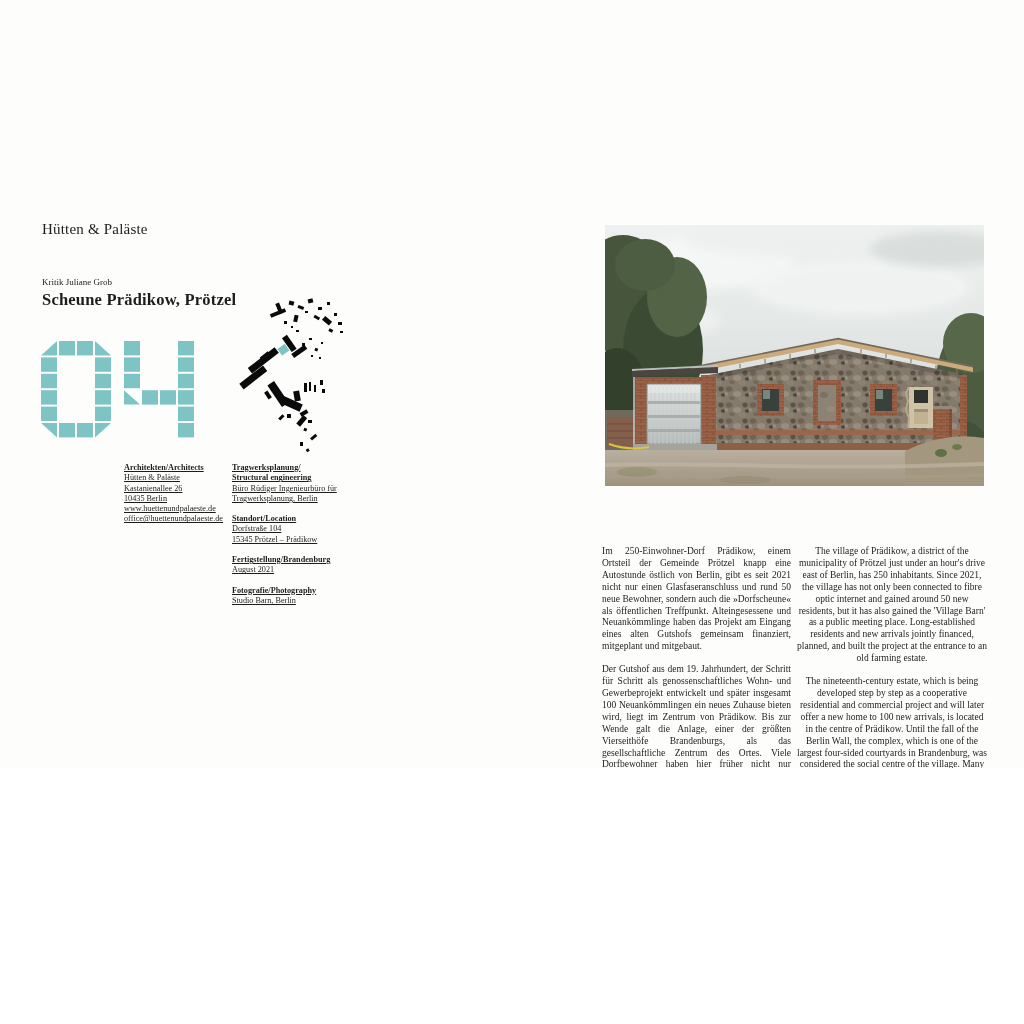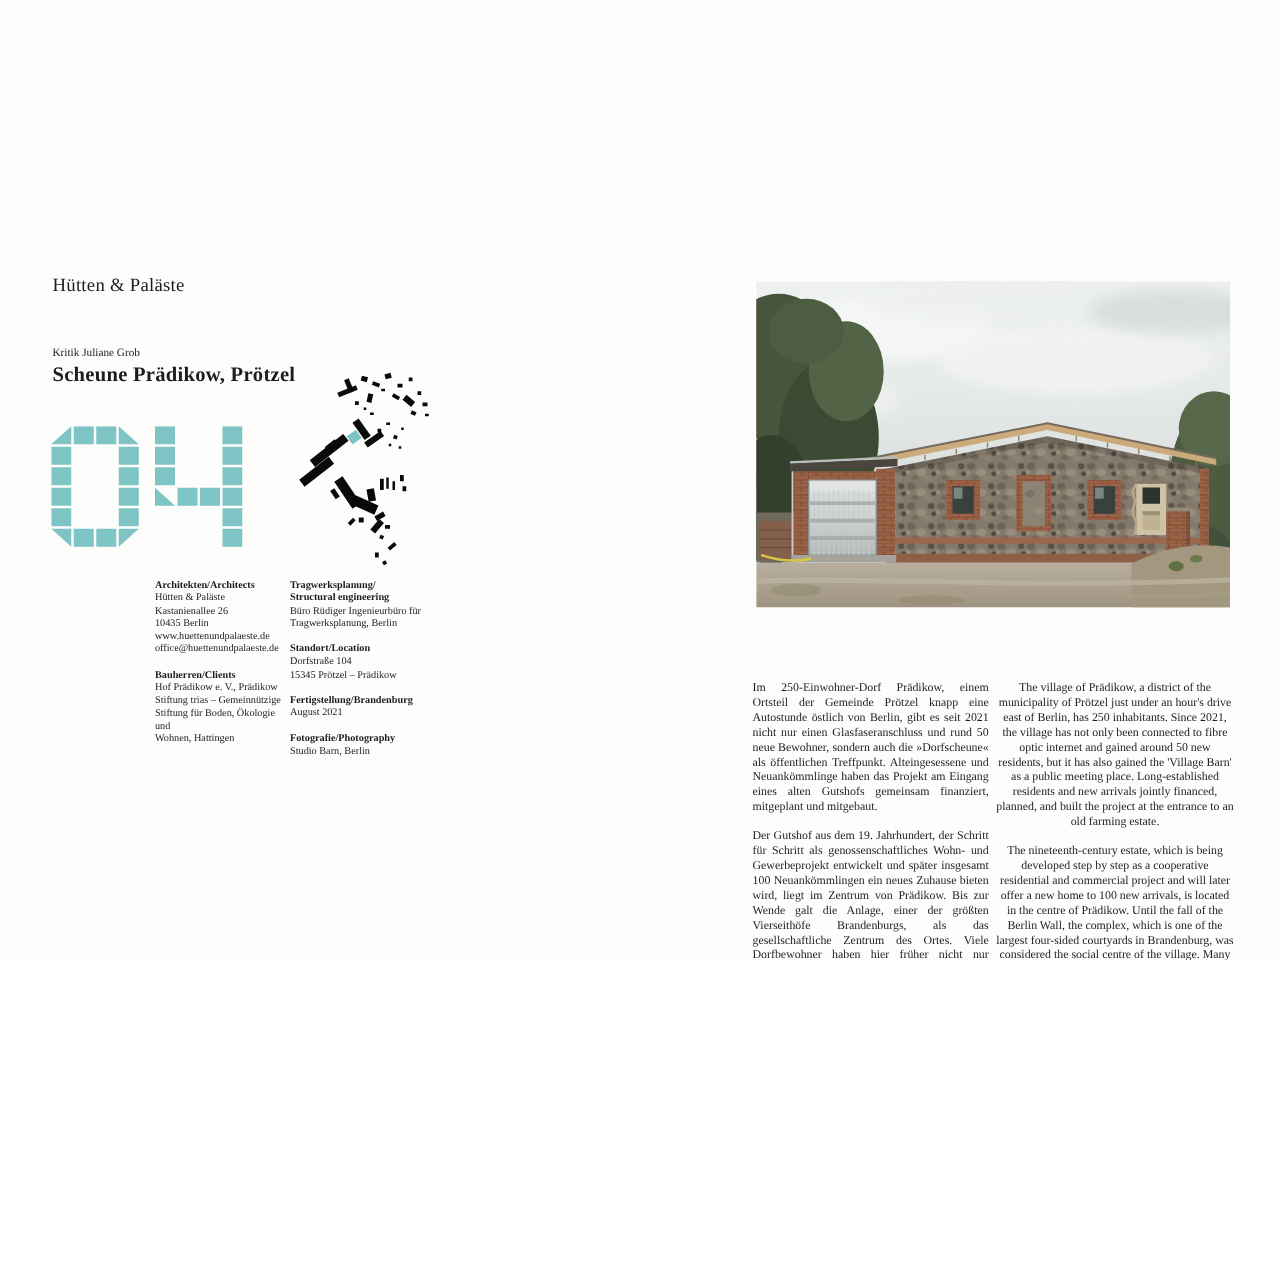--- a/index.html
+++ b/index.html
@@ -11,21 +11,21 @@
   .studio    { position:absolute; left:42px; top:221px; font-size:15px; letter-spacing:.2px; }
   .title     { position:absolute; left:42px; top:242px; font-size:16.5px; font-weight:700; letter-spacing:.2px;margin-top:48px; }
   .critic    { position:absolute; left:42px; top:277px; font-size:9px; }
 
   .numeral   { position:absolute; left:41px; top:341px; }
   .siteplan  { position:absolute; left:230px; top:297px; }
 
   .credits-col { position:absolute; top:463px; font-size:8.2px; line-height:10.3px; }
   .credits-col.c1 { left:124px; width:106px; }
   .credits-col.c2 { left:232px; width:128px; }
-  .cr-block { margin-bottom:10px; }
+  .cr-block { margin-bottom:10px;text-decoration:underline; }
   .cr-h { font-weight:700; white-space:pre-line; }
   .cr-b { white-space:pre-line; }
 
   .pagenum { position:absolute; top:802px; font-size:9.5px; font-weight:700; }
   .pagenum.l { left:40px; }
   .pagenum.r { left:971px; }
 
   
   .photo { position:absolute; left:605px; top:225px; width:379px; height:261px; }
   .caption { position:absolute; left:605px; top:490px; width:379px; font-size:7.2px; line-height:9px; }
@@ -138,27 +138,20 @@
   </svg>
 
   <div class="credits-col c1">
     <div class="cr-block">
       <div class="cr-h">Architekten/Architects</div>
       <div class="cr-b">Hütten &amp; Paläste
 Kastanienallee 26
 10435 Berlin
 www.huettenundpalaeste.de
 office@huettenundpalaeste.de</div>
-    </div>
-    <div class="cr-block">
-      <div class="cr-h">Bauherren/Clients</div>
-      <div class="cr-b">Hof Prädikow e. V., Prädikow
-Stiftung trias – Gemeinnützige
-Stiftung für Boden, Ökologie und
-Wohnen, Hattingen</div>
     </div>
   </div>
 
   <div class="credits-col c2">
     <div class="cr-block">
       <div class="cr-h">Tragwerksplanung/
 Structural engineering</div>
       <div class="cr-b">Büro Rüdiger Ingenieurbüro für
 Tragwerksplanung, Berlin</div>
     </div>

